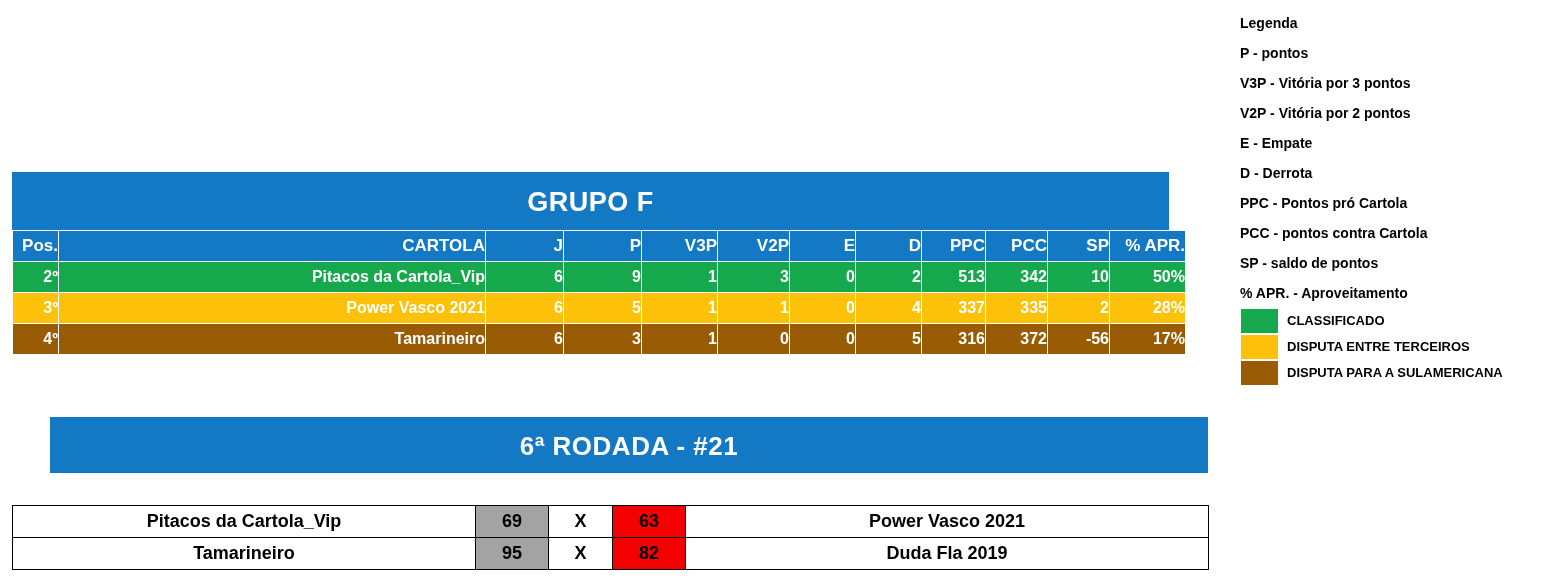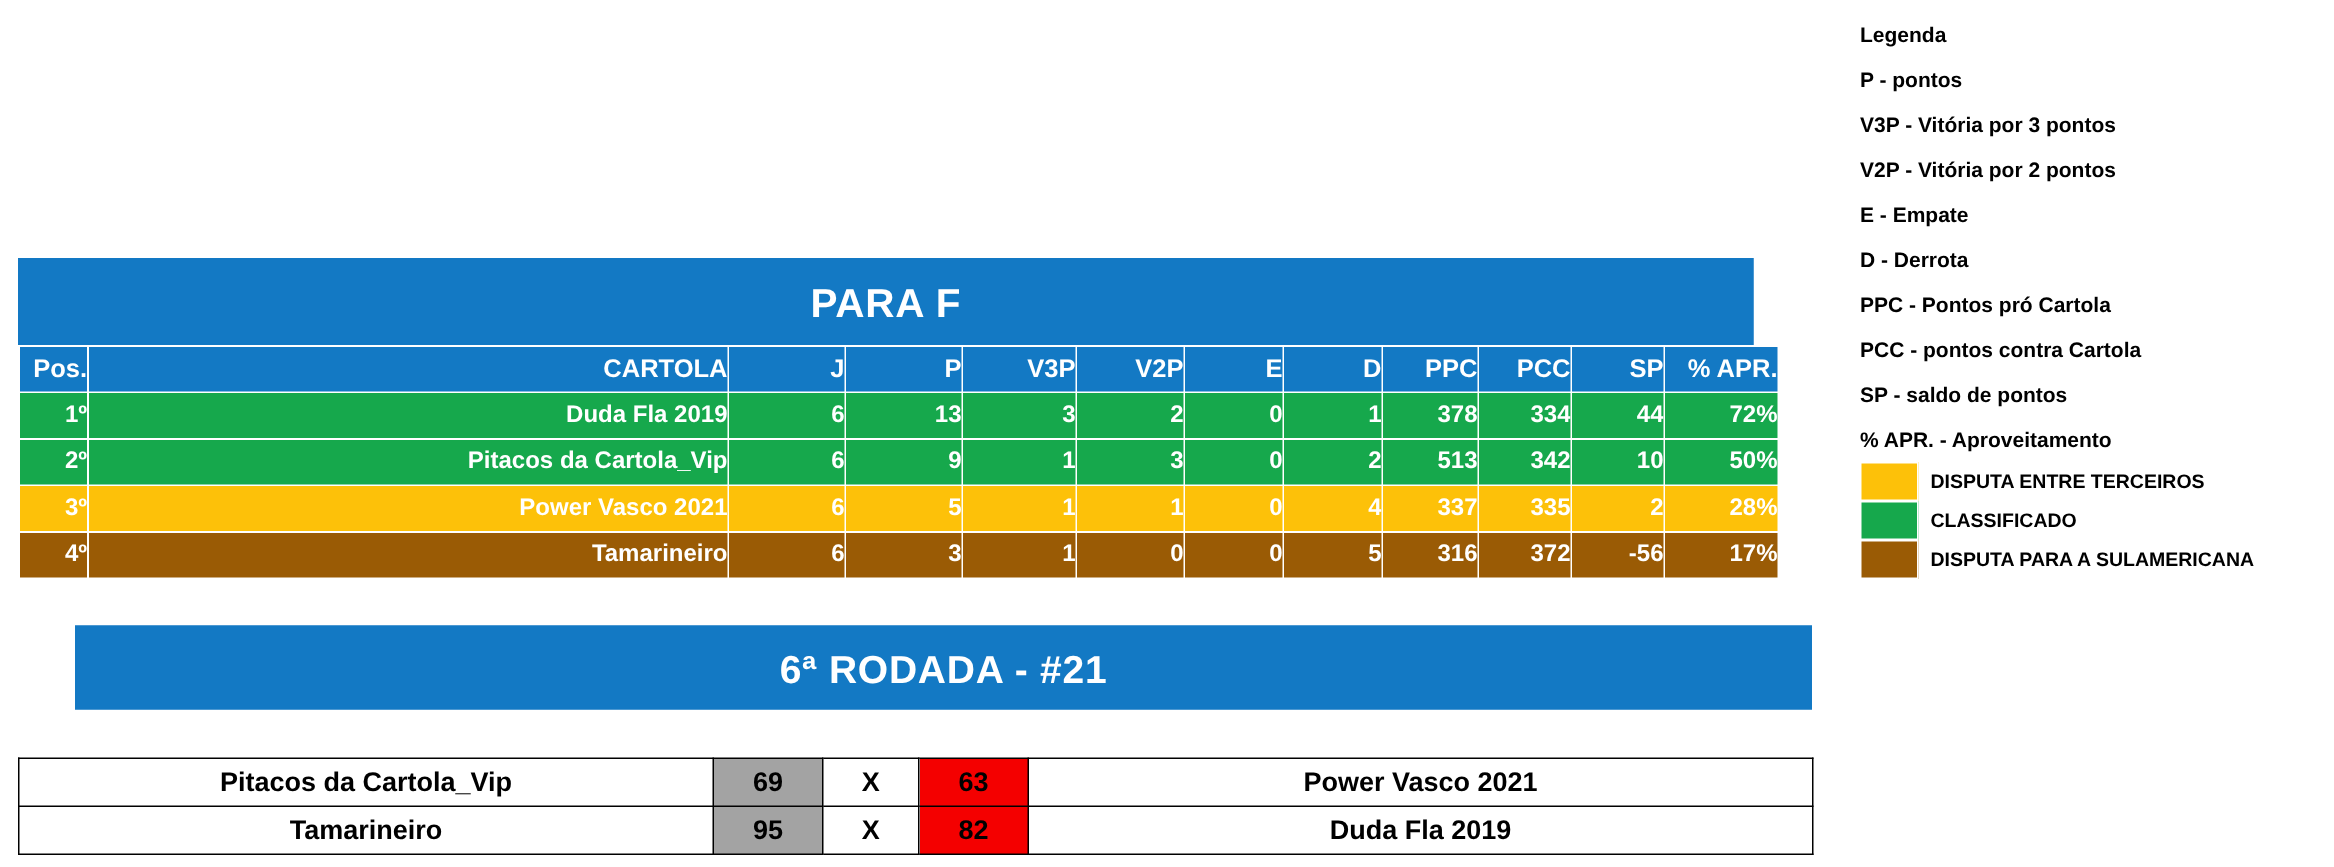--- a/index.html
+++ b/index.html
@@ -155,21 +155,21 @@
     font-size: 13px;
     font-weight: bold;
     margin-left: 8px;
     white-space: nowrap;
   }
 </style>
 </head>
 <body>
 
 <div id="standings">
-  <div class="title-banner">PARA F</div>
+  <div class="title-banner">GRUPO F</div>
   <table class="grid">
     <colgroup>
       <col class="c-pos">
         <col class="c-cartola">
         <col class="c-j">
         <col class="c-p">
       <col class="c-v3p">
         <col class="c-v2p">
         <col class="c-e">
         <col class="c-d">
@@ -189,34 +189,20 @@
         <th>E</th>
         <th>D</th>
         <th>PPC</th>
         <th>PCC</th>
         <th>SP</th>
         <th>% APR.</th>
       </tr>
     </thead>
     <tbody>
       <tr class="row-green">
-        <td>1º</td>
-        <td>Duda Fla 2019</td>
-        <td>6</td>
-        <td>13</td>
-        <td>3</td>
-        <td>2</td>
-        <td>0</td>
-        <td>1</td>
-        <td>378</td>
-        <td>334</td>
-        <td>44</td>
-        <td>72%</td>
-      </tr>
-      <tr class="row-green">
         <td>2º</td>
         <td>Pitacos da Cartola_Vip</td>
         <td>6</td>
         <td>9</td>
         <td>1</td>
         <td>3</td>
         <td>0</td>
         <td>2</td>
         <td>513</td>
         <td>342</td>
@@ -293,24 +279,24 @@
   <div class="leg-line">V3P - Vitória por 3 pontos</div>
   <div class="leg-line">V2P - Vitória por 2 pontos</div>
   <div class="leg-line">E - Empate</div>
   <div class="leg-line">D - Derrota</div>
   <div class="leg-line">PPC - Pontos pró Cartola</div>
   <div class="leg-line">PCC - pontos contra Cartola</div>
   <div class="leg-line">SP - saldo de pontos</div>
   <div class="leg-line">% APR. - Aproveitamento</div>
 
   <div class="swatch-row">
+    <div class="swatch sw-green"></div>
+    <div class="swatch-label">CLASSIFICADO</div>
+  </div>
+  <div class="swatch-row">
     <div class="swatch sw-yellow"></div>
     <div class="swatch-label">DISPUTA ENTRE TERCEIROS</div>
-  </div>
-  <div class="swatch-row">
-    <div class="swatch sw-green"></div>
-    <div class="swatch-label">CLASSIFICADO</div>
   </div>
   <div class="swatch-row">
     <div class="swatch sw-brown"></div>
     <div class="swatch-label">DISPUTA PARA A SULAMERICANA</div>
   </div>
 </div>
 
 </body></html>

